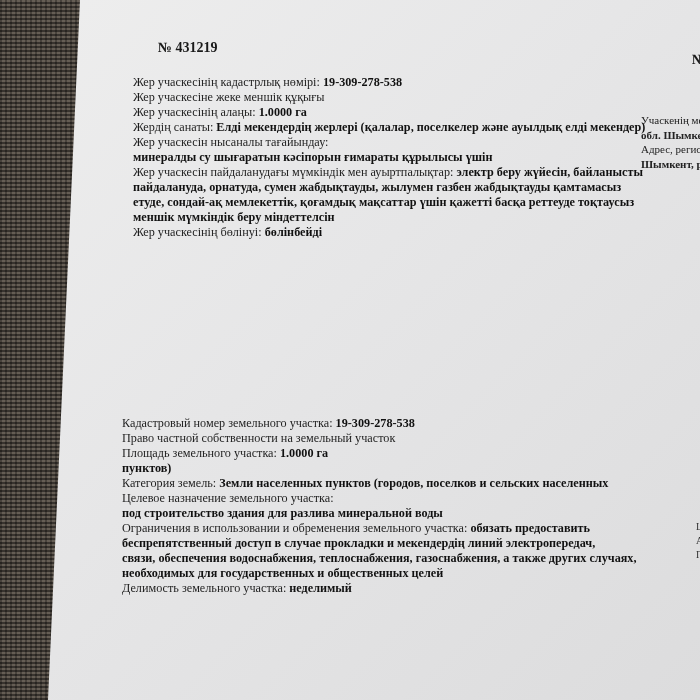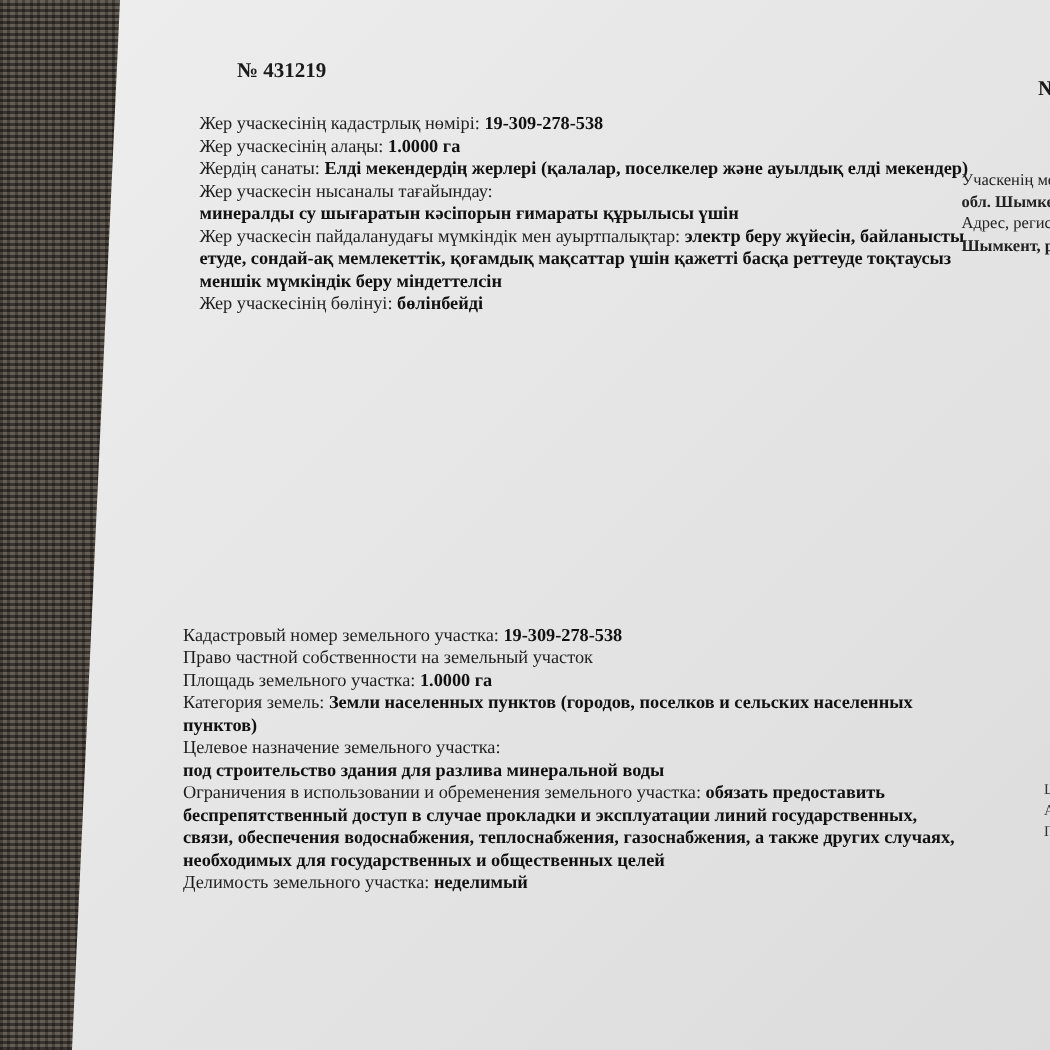--- a/index.html
+++ b/index.html
@@ -29,47 +29,49 @@
 </style>
 </head>
 <body>
 
 <div class="paper">
   <div class="num">№ 431219</div>
   <div class="num-right">№</div>
 
   <div class="text kz">
     <span class="line"><span>Жер учаскесінің кадастрлық нөмірі: </span><b>19-309-278-538</b></span>
+    <span class="line">Жер учаскесіне жеке меншік құқығы</span>
     <span class="line"><span>Жер учаскесінің алаңы: </span><b>1.0000 га</b></span>
     <span class="line"><span>Жердің санаты: </span><b>Елді мекендердің жерлері (қалалар, поселкелер және ауылдық елді мекендер)</b></span>
     <span class="line">Жер учаскесін нысаналы тағайындау:</span>
     <span class="line"><b>минералды су шығаратын кәсіпорын ғимараты құрылысы үшін</b></span>
     <span class="line"><span>Жер учаскесін пайдаланудағы мүмкіндік мен ауыртпалықтар: </span><b>электр беру жүйесін, байланысты</b></span>
+    <span class="line"><b>пайдалануда, орнатуда, сумен жабдықтауды, жылумен газбен жабдықтауды қамтамасыз</b></span>
     <span class="line"><b>етуде, сондай-ақ мемлекеттік, қоғамдық мақсаттар үшін қажетті басқа реттеуде тоқтаусыз</b></span>
     <span class="line"><b>меншік мүмкіндік беру міндеттелсін</b></span>
     <span class="line"><span>Жер учаскесінің бөлінуі: </span><b>бөлінбейді</b></span>
   </div>
 
   <div class="right-col">
     <span class="line">Учаскенің ме</span>
     <span class="line"><b>обл. Шымке</b></span>
     <span class="line">Адрес, регис</span>
     <span class="line"><b>Шымкент, р</b></span>
   </div>
 
   <div class="text ru">
     <span class="line"><span>Кадастровый номер земельного участка: </span><b>19-309-278-538</b></span>
     <span class="line">Право частной собственности на земельный участок</span>
     <span class="line"><span>Площадь земельного участка: </span><b>1.0000 га</b></span>
+    <span class="line"><b>пунктов)</b></span>
     <span class="line"><span>Категория земель: </span><b>Земли населенных пунктов (городов, поселков и сельских населенных</b></span>
-    <span class="line"><b>пунктов)</b></span>
     <span class="line">Целевое назначение земельного участка:</span>
     <span class="line"><b>под строительство здания для разлива минеральной воды</b></span>
     <span class="line"><span>Ограничения в использовании и обременения земельного участка: </span><b>обязать предоставить</b></span>
-    <span class="line"><b>беспрепятственный доступ в случае прокладки и эксплуатации линий государственных,</b></span>
+    <span class="line"><b>беспрепятственный доступ в случае прокладки и мекендердің линий электропередач,</b></span>
     <span class="line"><b>связи, обеспечения водоснабжения, теплоснабжения, газоснабжения, а также других случаях,</b></span>
     <span class="line"><b>необходимых для государственных и общественных целей</b></span>
     <span class="line"><span>Делимость  земельного участка: </span><b>неделимый</b></span>
   </div>
 
   <div class="edge-marks">
     <span class="line">Ц</span>
     <span class="line">А</span>
     <span class="line">П</span>
   </div>

